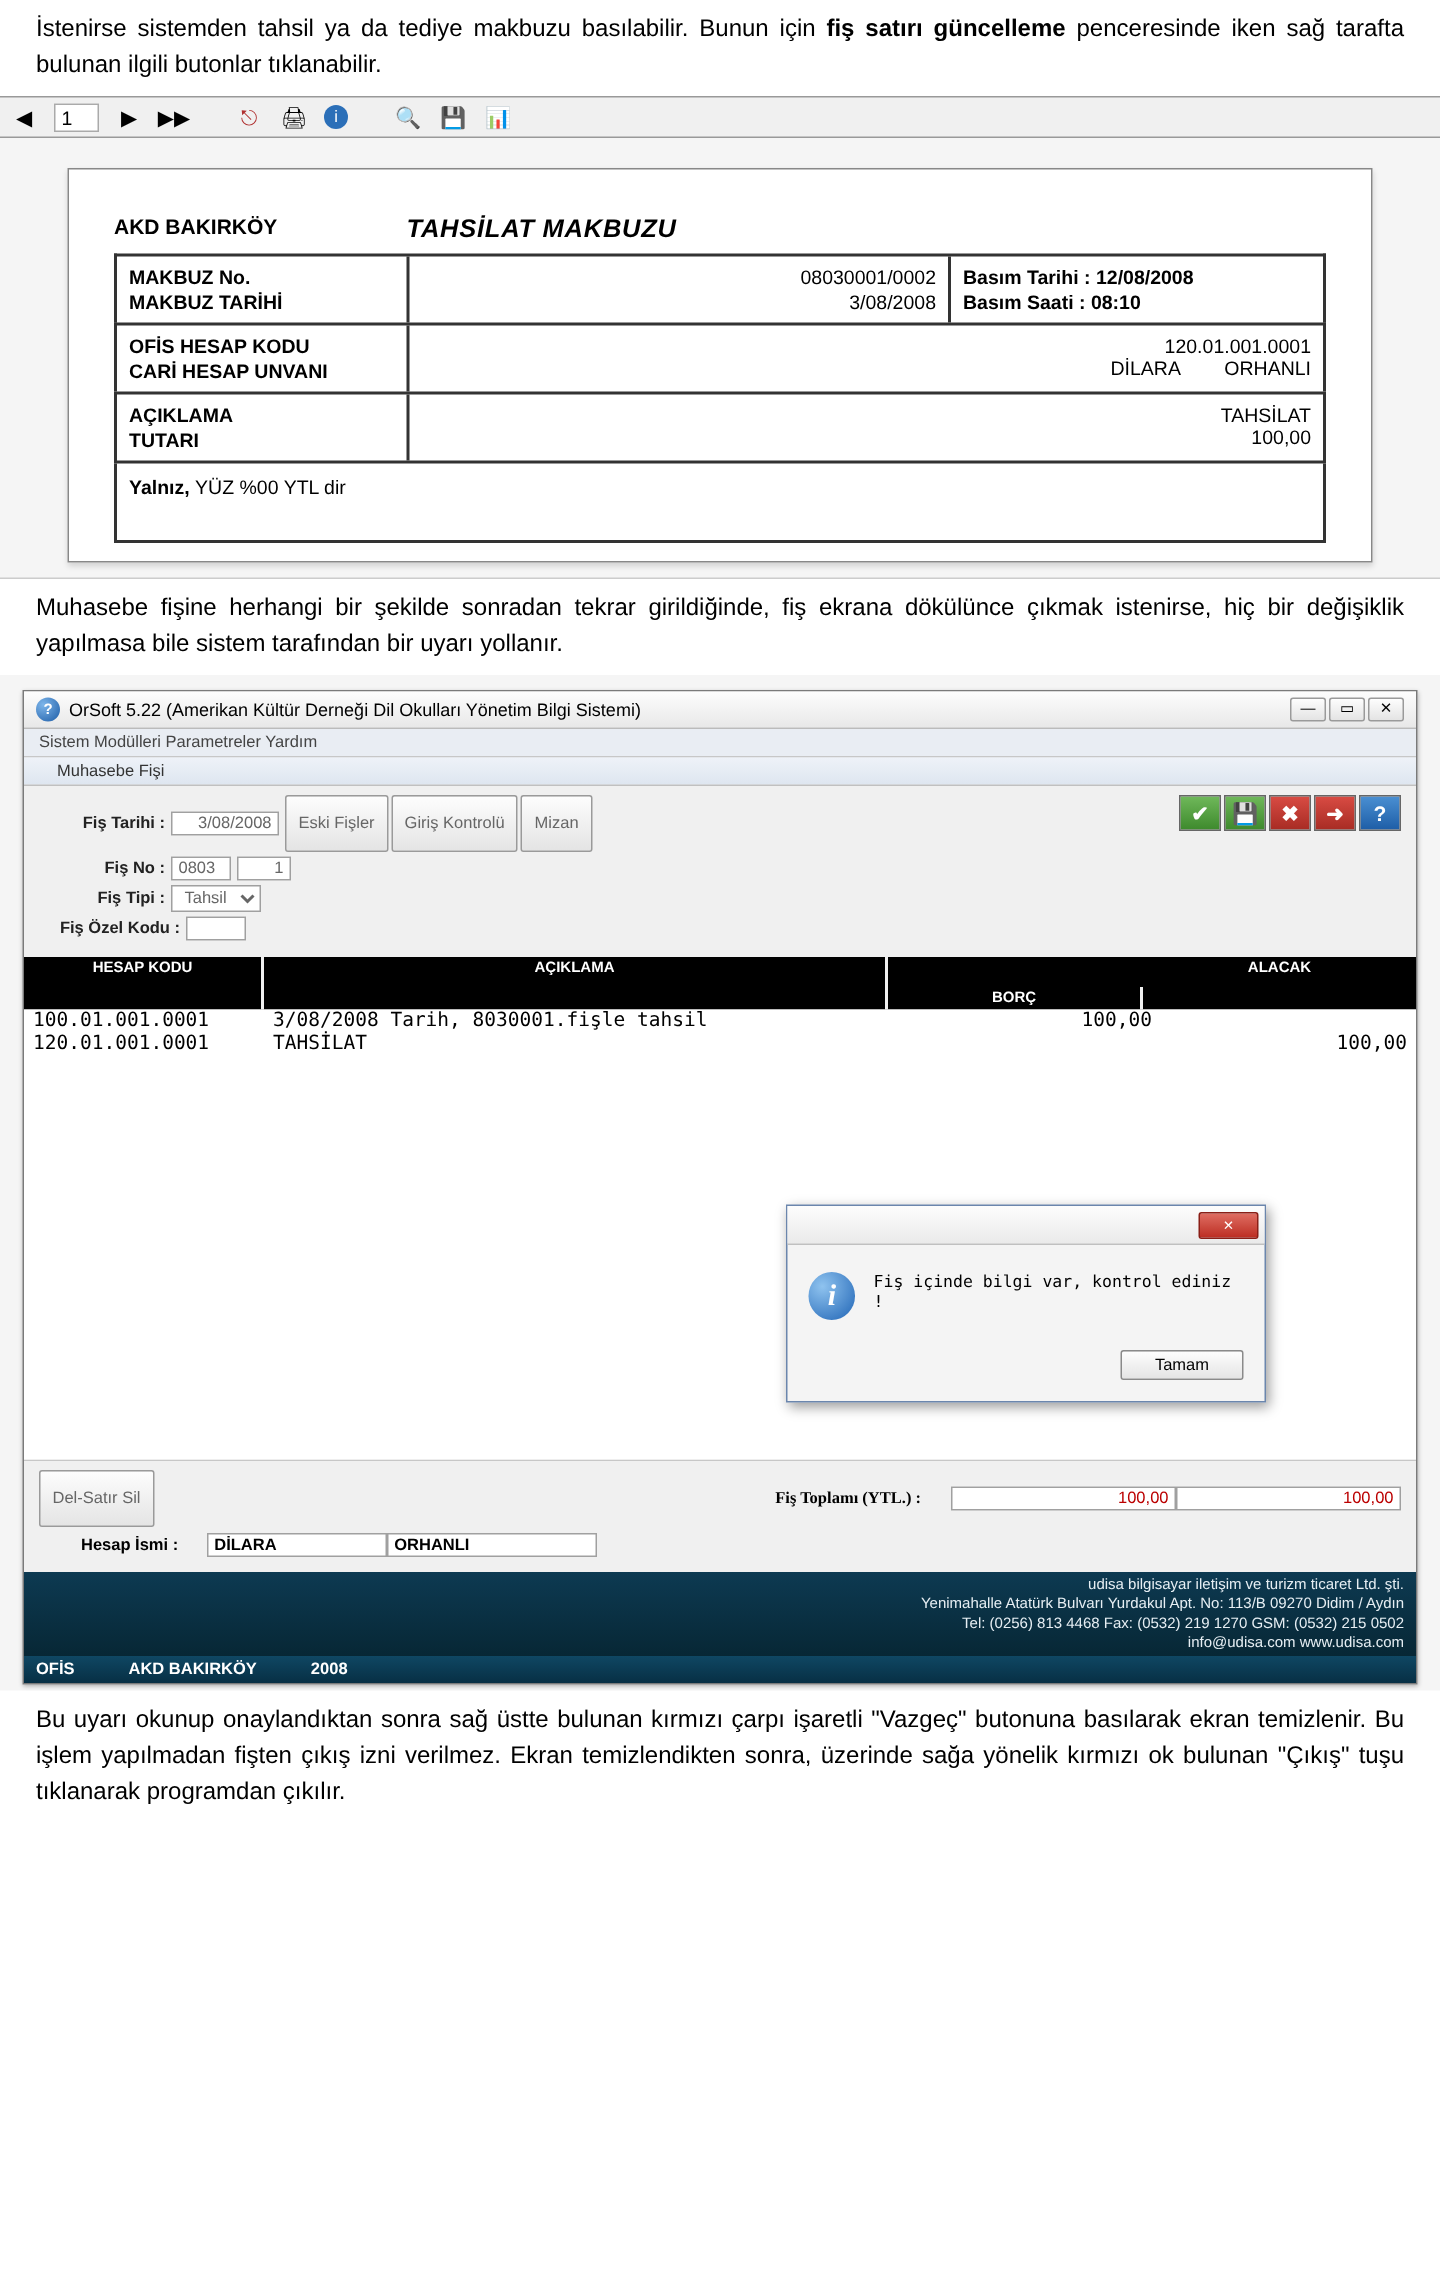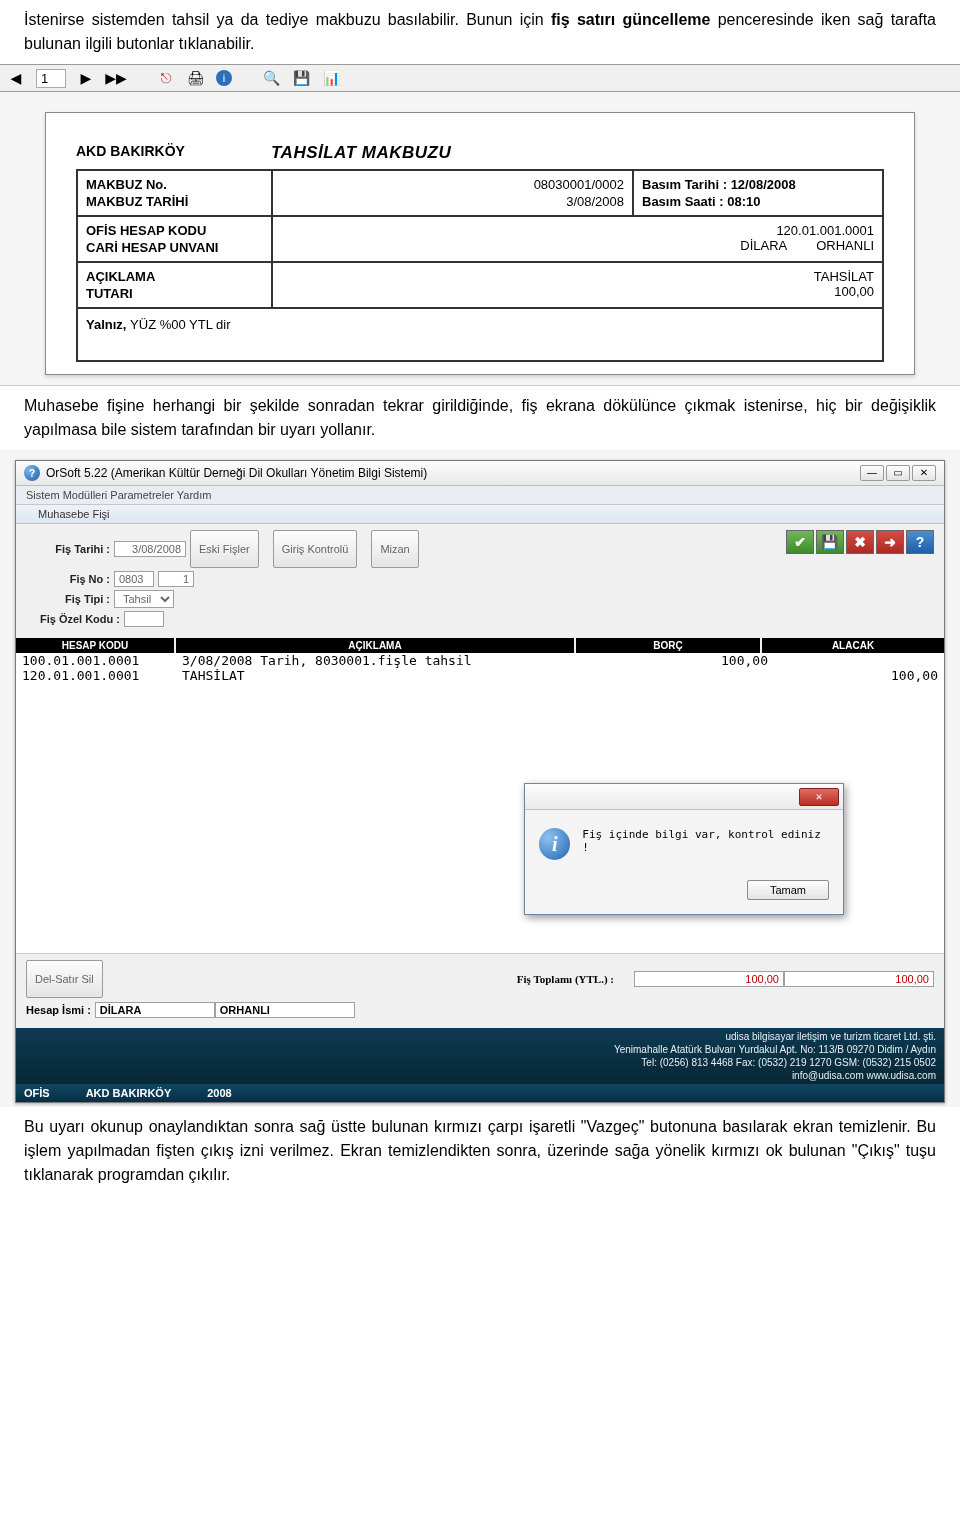--- a/index.html
+++ b/index.html
@@ -31,21 +31,21 @@
   .app-titlebar { background: linear-gradient(to bottom, #fdfdfd, #e8e8e8); border-bottom: 1px solid #bbb; padding: 4px 8px; display: flex; align-items: center; gap: 6px; font-size: 12px; }
   .app-icon { width: 16px; height: 16px; background: radial-gradient(circle at 30% 30%, #7db5ea, #1c5ca6); border-radius: 50%; display: flex; align-items: center; justify-content: center; color: #fff; font-size: 10px; font-weight: bold; }
   .win-btns { margin-left: auto; display: flex; gap: 2px; }
   .win-btn { width: 24px; height: 16px; border: 1px solid #9a9a9a; background: linear-gradient(#fdfdfd,#e4e4e4); font-size: 10px; text-align: center; line-height: 14px; border-radius: 2px; }
   .app-menubar { background: #e9edf3; border-bottom: 1px solid #c7c7c7; padding: 3px 10px; font-size: 11px; color: #444; }
   .inner-title { background: linear-gradient(#eef2f8,#dee6f0); border-bottom: 1px solid #c0c0c0; padding: 3px 22px; font-size: 11px; color: #333; }
   .form-area { background: #f0f0f0; padding: 6px 10px 8px 10px; position: relative; }
   .form-row { display: flex; align-items: center; margin-bottom: 3px; font-size: 11px; }
   .f-lbl { width: 88px; text-align: right; font-weight: bold; color: #222; padding-right: 4px; }
   .f-inp { border: 1px solid #a0a0a0; background: #fff; padding: 1px 4px; font-size: 11px; margin-right: 4px; color:#666; }
-  .f-btn { border: 1px solid #9a9a9a; background: linear-gradient(#fdfdfd,#e4e4e4); padding: 12px 8px; font-size: 11px; margin-right: 14px; color:#666; border-radius:2px; }
+  .f-btn { border: 1px solid #9a9a9a; background: linear-gradient(#fdfdfd,#e4e4e4); padding: 12px 8px; font-size: 11px; margin-right: 2px; color:#666; border-radius:2px; }
   .top-right-btns { position: absolute; right: 10px; top: 6px; display: flex; gap: 2px; }
   .tr-btn { width: 28px; height: 24px; border: 1px solid #666; display: flex; align-items: center; justify-content: center; font-size: 14px; font-weight: bold; color: #fff; }
   .grid-head { display: flex; background: #000; color: #fff; font-size: 10px; font-weight: bold; }
   .gh { padding: 2px 6px; text-align: center; border-right: 2px solid #f0f0f0; }
   .grid-body { background: #fff; font-family: Consolas, monospace; font-size: 13px; padding: 0 6px 2px 6px; min-height: 300px; position: relative; }
   .grid-row { display: flex; white-space: pre; }
   .dlg { position: absolute; right: 100px; top: 130px; width: 320px; border: 1px solid #6b86ad; background: #f4f4f4; box-shadow: 2px 3px 8px rgba(0,0,0,0.4); }
   .dlg-tb { height: 26px; background: linear-gradient(#fdfdfd,#eaeaea); border-bottom: 1px solid #c0c0c0; display: flex; justify-content: flex-end; align-items: center; padding-right: 4px; }
   .dlg-close { width: 40px; height: 18px; background: linear-gradient(#df6d62,#bc2e23); border: 1px solid #8a1f17; border-radius: 2px; color: #fff; font-size: 11px; text-align: center; line-height: 16px; }
   .dlg-body { padding: 18px 14px 14px 14px; display: flex; gap: 12px; align-items: flex-start; font-size: 11px; }
@@ -169,21 +169,21 @@
       </div>
       <div class="form-row">
         <span class="f-lbl" style="width:98px;">Fiş Özel Kodu :</span>
         <input class="f-inp" style="width: 40px;" value="">
       </div>
     </div>
 
     <div class="grid-head">
       <div class="gh" style="width:160px;">HESAP KODU</div>
       <div class="gh" style="flex:1;">AÇIKLAMA</div>
-      <div class="gh" style="width:186px;">BORÇ</div>
+      <div class="gh" style="width:170px;margin-top:20px;">BORÇ</div>
       <div class="gh" style="width:182px;border-right:none;">ALACAK</div>
     </div>
     <div class="grid-body">
       <div class="grid-row">
         <span style="width:160px;">100.01.001.0001</span>
         <span style="flex:1;">3/08/2008 Tarih, 8030001.fişle tahsil</span>
         <span style="width:170px;text-align:right;">100,00</span>
         <span style="width:170px;text-align:right;"></span>
       </div>
       <div class="grid-row">
@@ -209,21 +209,21 @@
 
     <div class="bottom-area">
       <div class="b-row">
         <button class="f-btn">Del-Satır Sil</button>
         <span style="flex:1;"></span>
         <span class="bold" style="padding-right:20px;font-family:Liberation Serif, serif;">Fiş Toplamı (YTL.) :</span>
         <input class="b-inp" style="width: 150px; color: rgb(187, 0, 0);" value="100,00">
         <input class="b-inp" style="width: 150px; color: rgb(187, 0, 0);" value="100,00">
       </div>
       <div class="b-row">
-        <span class="bold" style="padding-right:4px;">Hesap İsmi :</span>
+        <span class="bold" style="padding-right:19px;margin-left:28px;">Hesap İsmi :</span>
         <input class="b-inp" style="width: 120px; text-align: left; font-weight: bold;" value="DİLARA">
         <input class="b-inp" style="width: 140px; text-align: left; font-weight: bold;" value="ORHANLI">
       </div>
     </div>
 
     <div class="status-strip">
       <div>udisa bilgisayar iletişim ve turizm ticaret Ltd. şti.</div>
       <div>Yenimahalle Atatürk Bulvarı Yurdakul Apt. No: 113/B 09270 Didim / Aydın</div>
       <div>Tel: (0256) 813 4468 Fax: (0532) 219 1270 GSM: (0532) 215 0502</div>
       <div>info@udisa.com   www.udisa.com</div>

